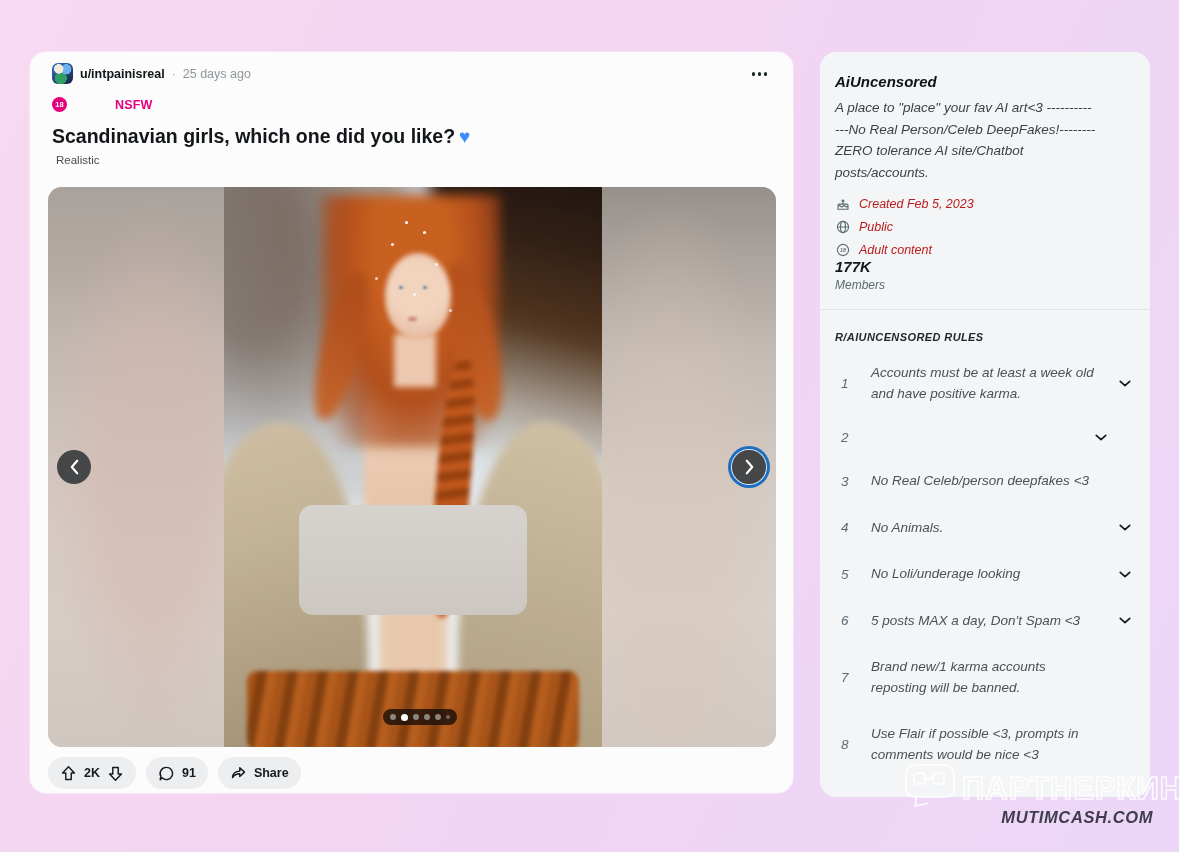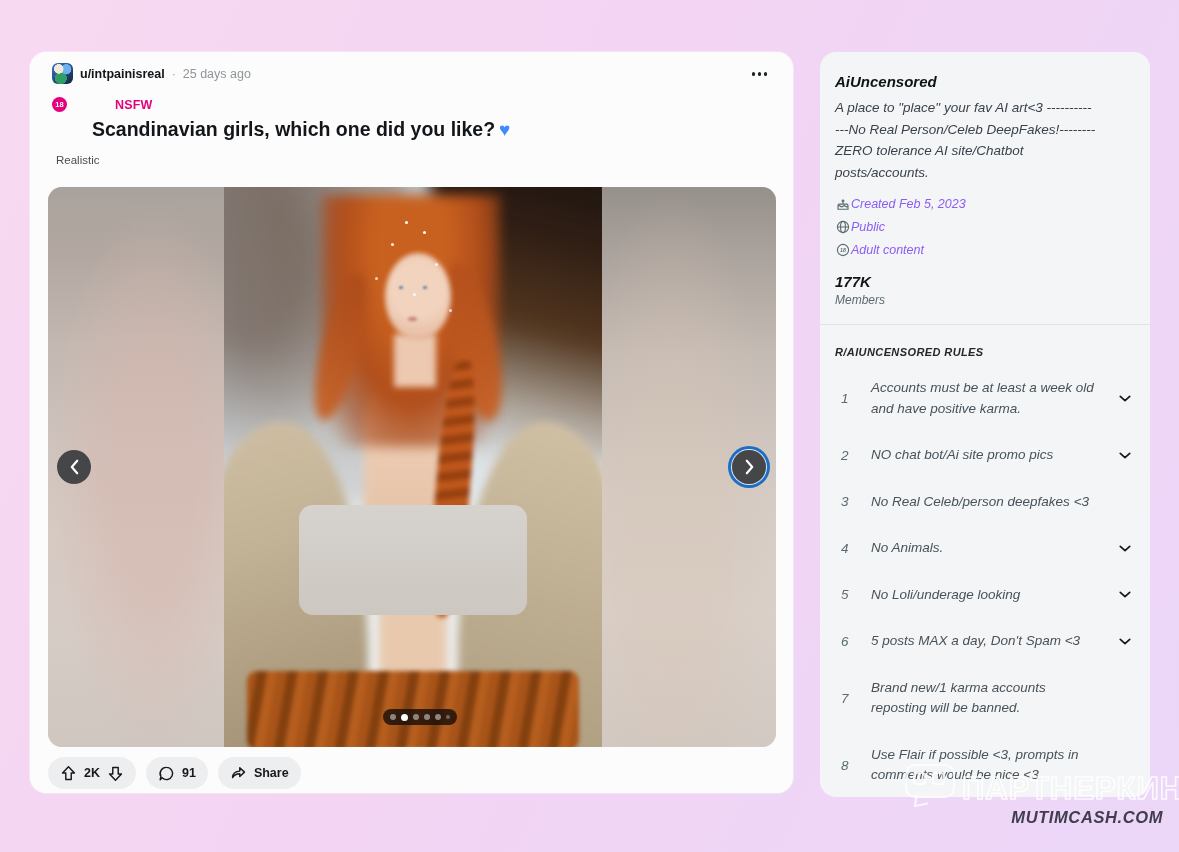--- a/index.html
+++ b/index.html
@@ -32,21 +32,21 @@
   .overflow-btn { position:absolute; right:22px; top:16px; display:flex; gap:2.5px; cursor:pointer; padding:4px; }
   .overflow-btn i { width:3.5px; height:3.5px; border-radius:50%; background:#1b2426; display:block; }
 
   .nsfw-row { position:absolute; left:22px; top:45px; display:flex; align-items:center; gap:5px; }
   .nsfw-badge {
     width:15px; height:15px; border-radius:50%; background:#e5007d; color:#fff;
     font-size:7.5px; font-weight:bold; display:flex; align-items:center; justify-content:center;
   }
   .nsfw-label { font-size:12.5px; font-weight:bold; color:#e5007d; letter-spacing:.2px;padding-left:43px; }
 
-  .post-title { position:absolute; left:22px; top:66px; width:700px; font-size:19.5px; font-weight:bold; color:#131619;margin-left:40px; }
+  .post-title { position:absolute; left:22px; top:73px; width:700px; font-size:19.5px; font-weight:bold; color:#131619; }
   .blue-heart { color:#3d8bfd; font-size:19px; margin-left:4px; }
   .post-flair { position:absolute; left:26px; top:102px; font-size:11.5px; color:#474d51; }
 
   
   .media {
     position:absolute; left:18px; top:135px; width:728px; height:560px;
     border-radius:14px; overflow:hidden; background:#d5cec8;
   }
   .blur-left { position:absolute; left:0; top:0; width:176px; height:560px;
     background:
@@ -130,23 +130,23 @@
   .pill span { font-size:12.5px; font-weight:bold; color:#17191b; }
   .pill svg { display:block; }
 
   
   .sidebar-card { position:absolute; left:820px; top:52px; width:330px; height:745px;
     background:#f4f5f6; border-radius:16px; overflow:hidden;font-style:italic; }
   .sb-inner { padding:21px 15px 0 15px; }
   .sb-title { font-size:15px; font-weight:bold; color:#0b1416; margin-bottom:7px; }
   .sb-desc { font-size:13.5px; line-height:21.5px; color:#39424a; white-space:pre-line; width:298px; }
   .sb-meta { margin-top:13px; display:flex; flex-direction:column; gap:7px; }
-  .sb-meta-row { display:flex; align-items:center; font-size:12.5px; color:#8b5cf6; }
+  .sb-meta-row { display:flex; align-items:center; gap:8px; font-size:12.5px; color:#b91c1c; }
   .sb-meta-row svg { flex:0 0 auto; }
-  .sb-stats { margin-top:15px; display:flex; }
+  .sb-stats { display:flex; }
   .stat-col { width:120px; }
   .stat-value { font-size:15px; font-weight:bold; color:#101517; }
   .stat-label { margin-top:3px; font-size:12px; color:#5a6b70; display:flex; align-items:center; gap:5px; }
   .online-dot { width:8px; height:8px; border-radius:50%; background:#3cba54; display:inline-block; }
   .sb-divider { margin-top:17px; height:1px; background:#e1e3e5; margin-left:-15px; margin-right:-15px; }
   .rules-title { margin-top:21px; font-size:11px; font-weight:bold; letter-spacing:.4px; color:#22292e; }
   .rules-list { margin-top:7px; }
   .rule-row { display:grid; grid-template-columns:26px 1fr 20px; column-gap:4px; align-items:center;
     padding:13px 0 13px 6px; cursor:pointer; }
   .rule-num { font-size:13.5px; color:#5c6b73; }
@@ -160,21 +160,21 @@
     border:2.5px solid rgba(255,255,255,.8); }
   .wm-tail { position:absolute; left:12px; top:33px; width:13px; height:13px;
     border-left:2.5px solid rgba(255,255,255,.8); border-bottom:2.5px solid rgba(255,255,255,.8);
     transform:skewX(-18deg) rotate(-12deg); background:transparent; }
   .wm-glass { position:absolute; top:12px; width:13px; height:13px; border-radius:4px;
     border:2.5px solid rgba(255,255,255,.8); }
   .wm-glass.l { left:10px; } .wm-glass.r { left:29px; }
   .wm-bridge { position:absolute; left:23px; top:17px; width:8px; height:2.5px; background:rgba(255,255,255,.8); }
   .wm-brand { position:absolute; left:962px; top:771px; z-index:5; font-size:31px; font-weight:bold;
     letter-spacing:1px; color:transparent; -webkit-text-stroke:1.6px rgba(255,255,255,.85); pointer-events:none; }
-  .wm-site { position:absolute; right:16px; top:808px; z-index:5; font-size:16.5px; font-weight:bold;
+  .wm-site { position:absolute; right:26px; top:808px; z-index:5; font-size:16.5px; font-weight:bold;
     font-style:italic; letter-spacing:.6px; color:#403d4d;margin-left:13px; }
 </style>
 </head>
 <body>
 
 <div class="post-card">
 
   <div class="post-header">
     <div class="avatar"></div>
     <span class="username">u/intpainisreal</span>
@@ -318,21 +318,20 @@
   <div class="rule-row">
     <span class="rule-num">1</span>
     <span class="rule-text">Accounts must be at least a week old and have positive karma.</span>
     <svg class="rule-chevron" width="12" height="7" viewBox="0 0 14 8">
             <path d="M1.5 1.5 7 6.5l5.5-5" stroke="#16191c" stroke-width="2" fill="none" stroke-linecap="round" stroke-linejoin="round"></path>
           </svg>
   </div>
 
   <div class="rule-row">
     <span class="rule-num">2</span>
-    <span class="rule-text">NO chat bot/Ai site promo pics</span>
     <svg class="rule-chevron" width="12" height="7" viewBox="0 0 14 8">
             <path d="M1.5 1.5 7 6.5l5.5-5" stroke="#16191c" stroke-width="2" fill="none" stroke-linecap="round" stroke-linejoin="round"></path>
           </svg>
   </div>
 
   <div class="rule-row">
     <span class="rule-num">3</span>
     <span class="rule-text">No Real Celeb/person deepfakes &lt;3</span>
     <svg class="rule-chevron hidden" width="12" height="7" viewBox="0 0 14 8">
             <path d="M1.5 1.5 7 6.5l5.5-5" stroke="#16191c" stroke-width="2" fill="none" stroke-linecap="round" stroke-linejoin="round"></path>

